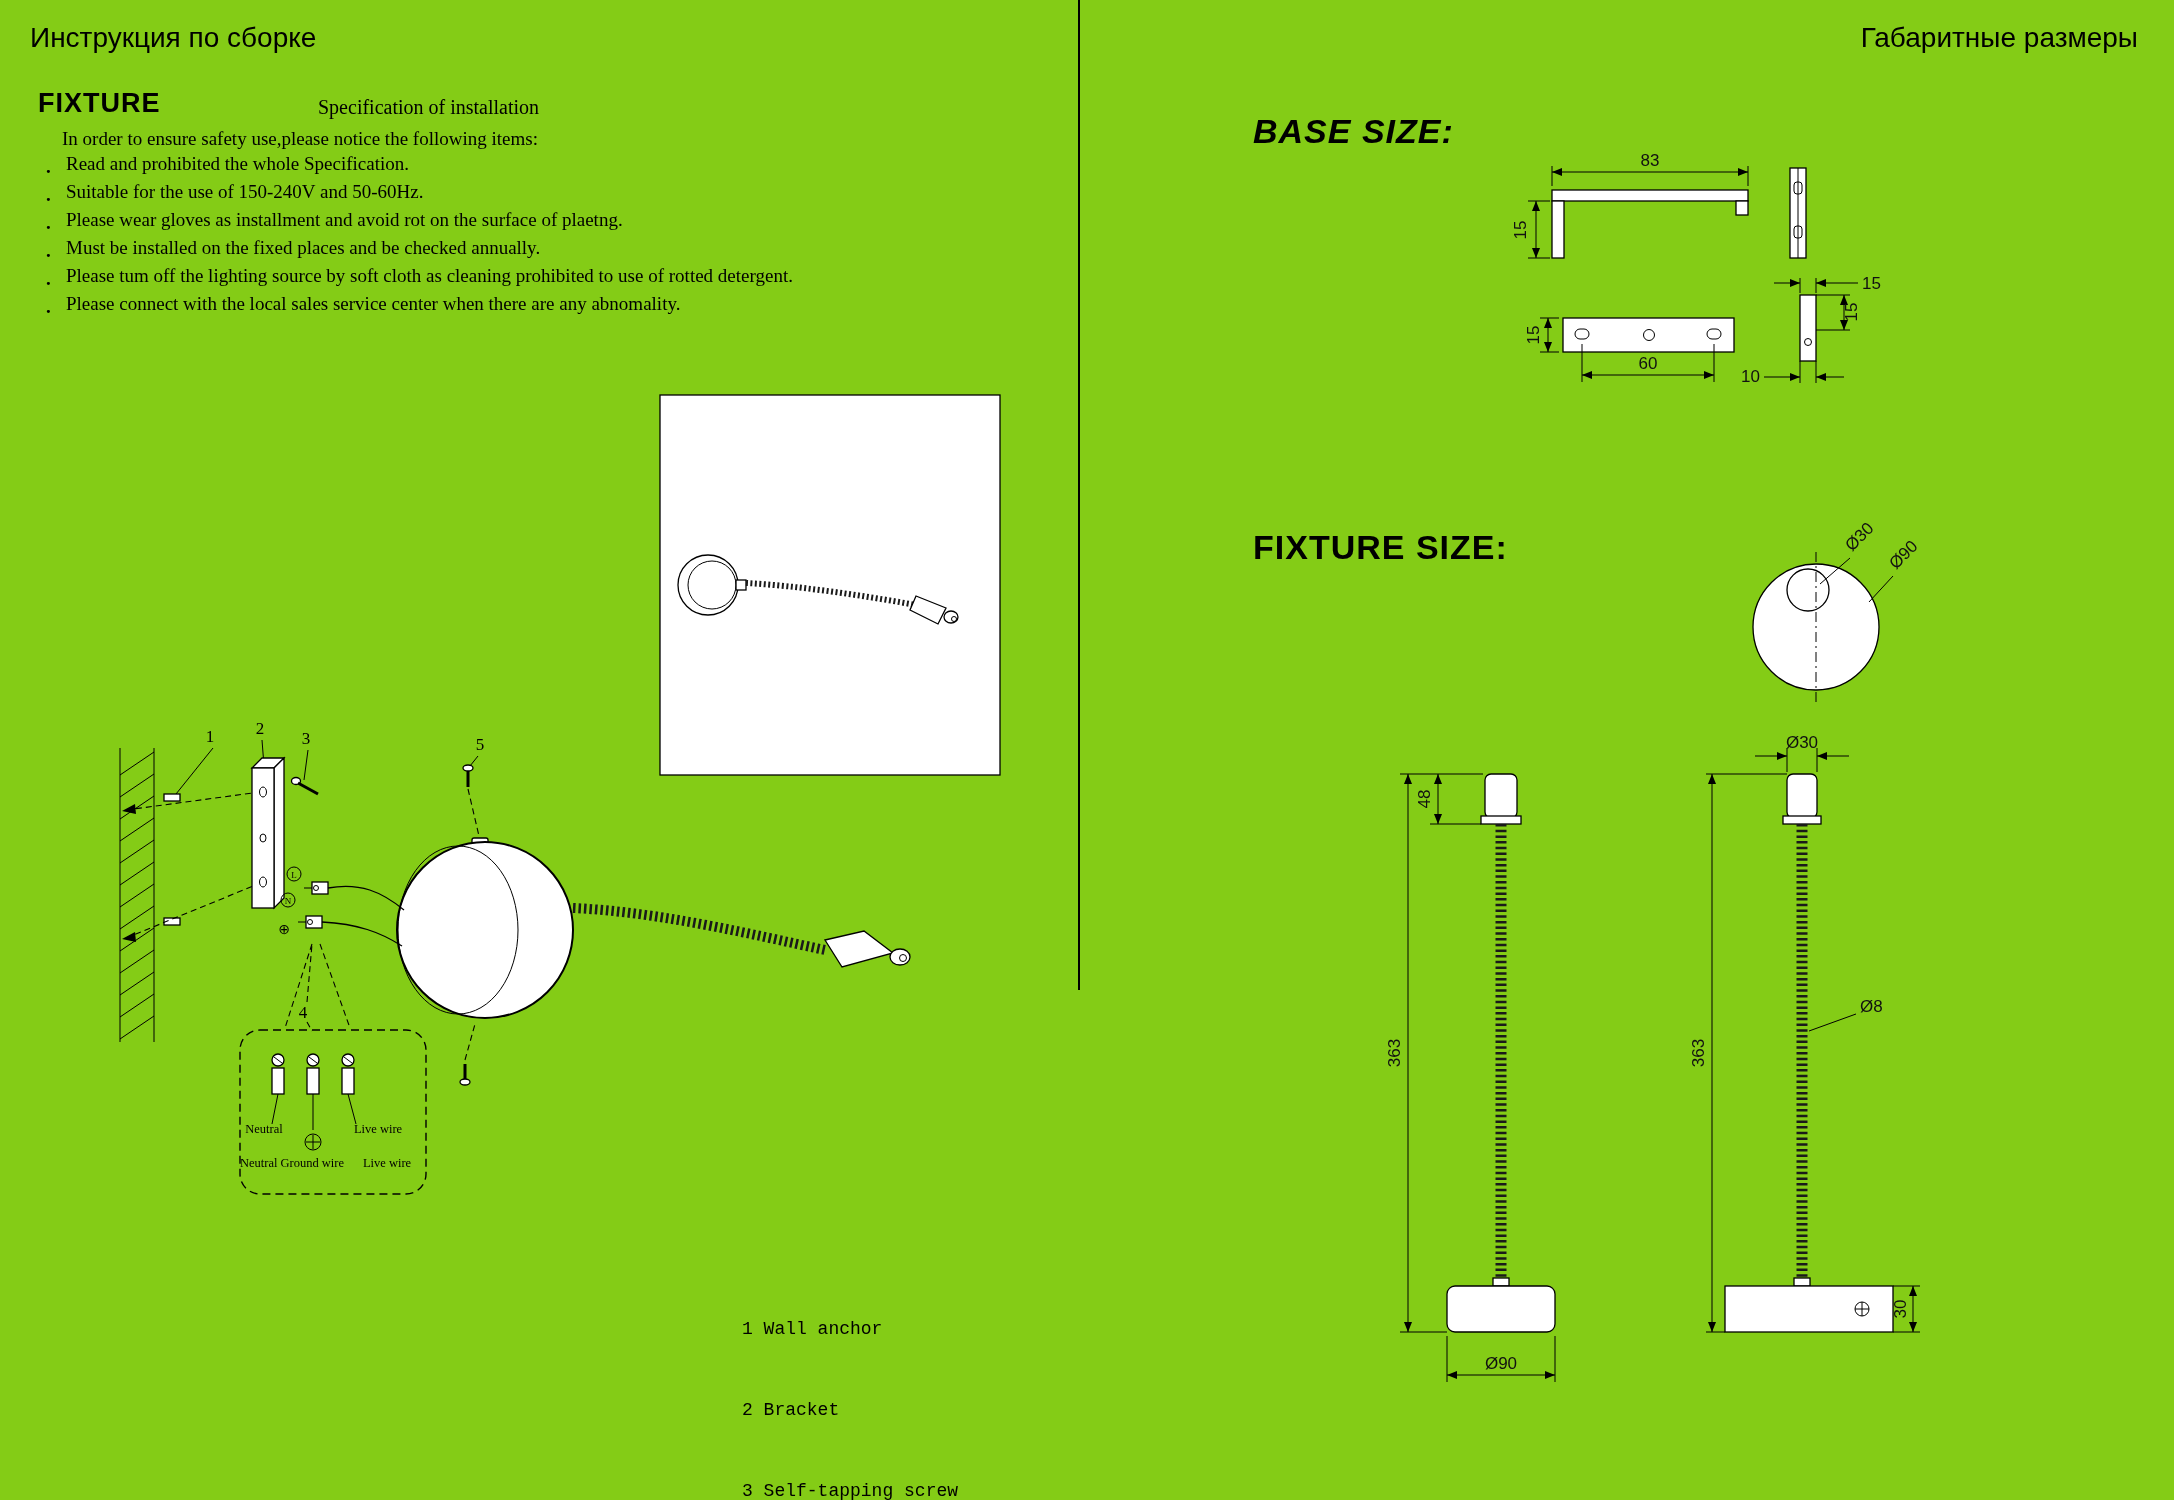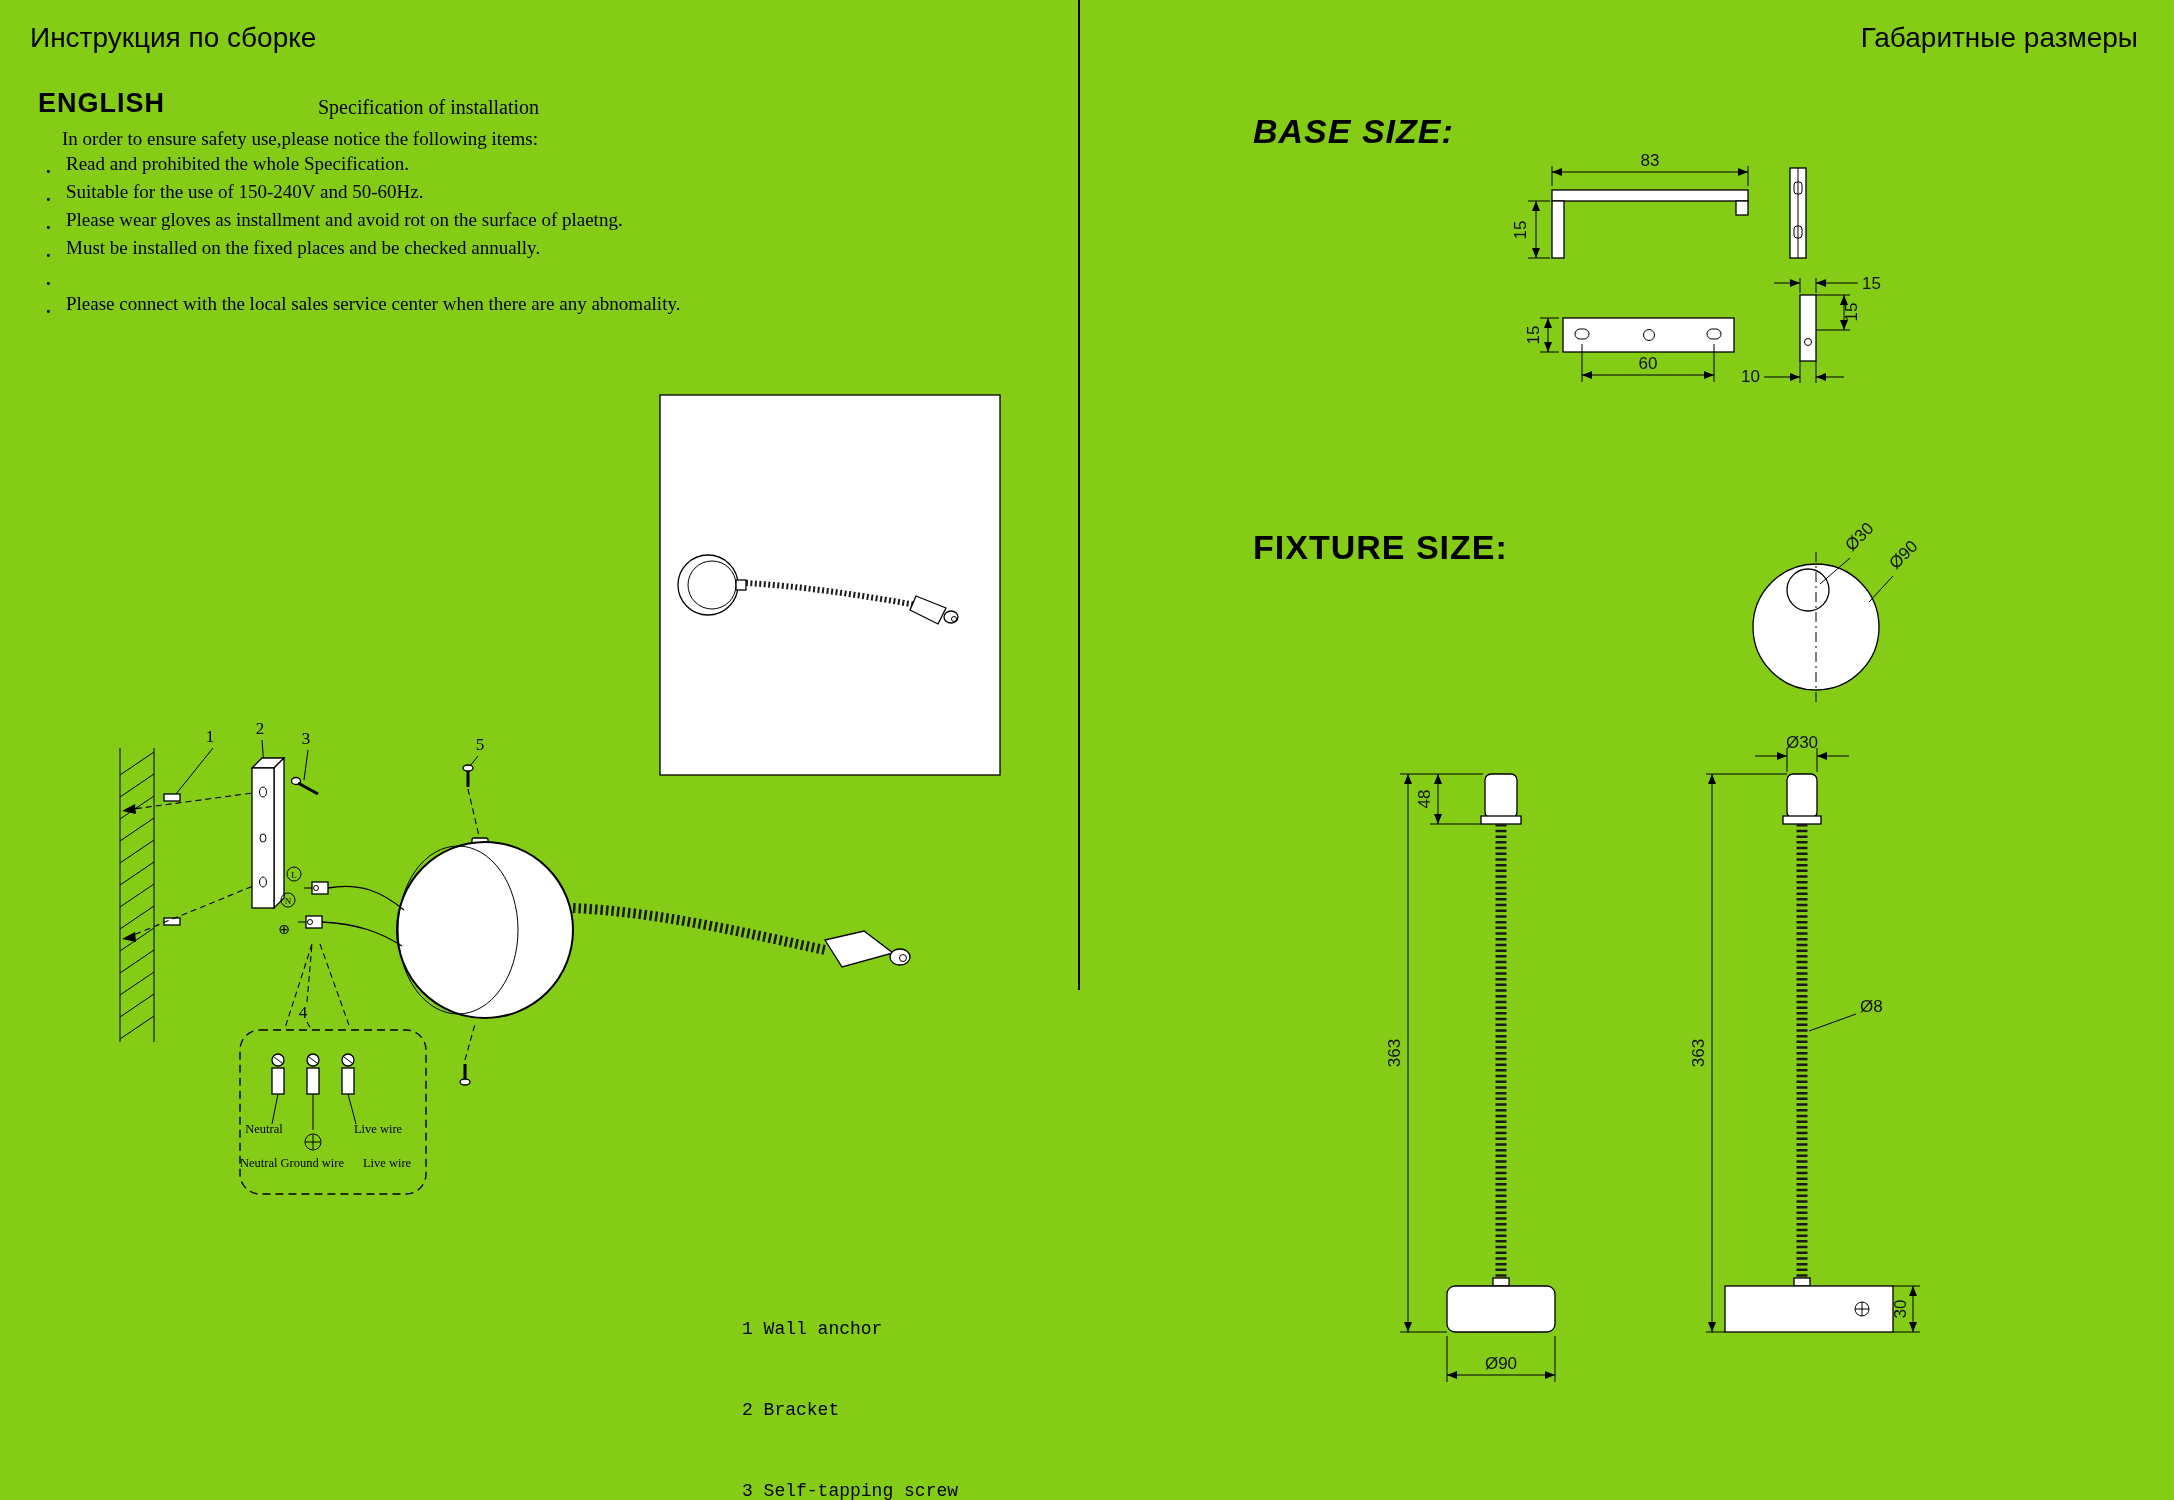--- a/index.html
+++ b/index.html
@@ -46,21 +46,21 @@
   .terminal-letter { font-family:"Liberation Serif", serif; font-size:9px; fill:#000; }
 </style>
 </head>
 <body>
 
 <div class="page">
 
   <div class="title-left">Инструкция по сборке</div>
   <div class="title-right">Габаритные размеры</div>
 
-  <div class="english-label">ENGLISH</div>
+  <div class="english-label">FIXTURE</div>
   <div class="spec-subtitle">Specification of installation</div>
   <div class="intro-line">In order to ensure safety use,please notice the following items:</div>
 
   <div class="bullet-list">
     <div class="bullet-row">
       <span class="bullet-dot">.</span>
       <span>Read and prohibited the whole Specification.</span>
     </div>
     <div class="bullet-row">
       <span class="bullet-dot">.</span>
@@ -69,20 +69,21 @@
     <div class="bullet-row">
       <span class="bullet-dot">.</span>
       <span>Please wear gloves as installment and avoid rot on the surface of plaetng.</span>
     </div>
     <div class="bullet-row">
       <span class="bullet-dot">.</span>
       <span>Must be installed on the fixed places and be checked annually.</span>
     </div>
     <div class="bullet-row">
       <span class="bullet-dot">.</span>
+      <span>Please tum off the lighting source by soft cloth as cleaning prohibited to use of rotted detergent.</span>
     </div>
     <div class="bullet-row">
       <span class="bullet-dot">.</span>
       <span>Please connect with the local sales service center when there are any abnomality.</span>
     </div>
   </div>
 
   <div class="divider-line"></div>
 
   <svg id="assembly-svg" width="980" height="920" viewBox="0 0 980 920">

